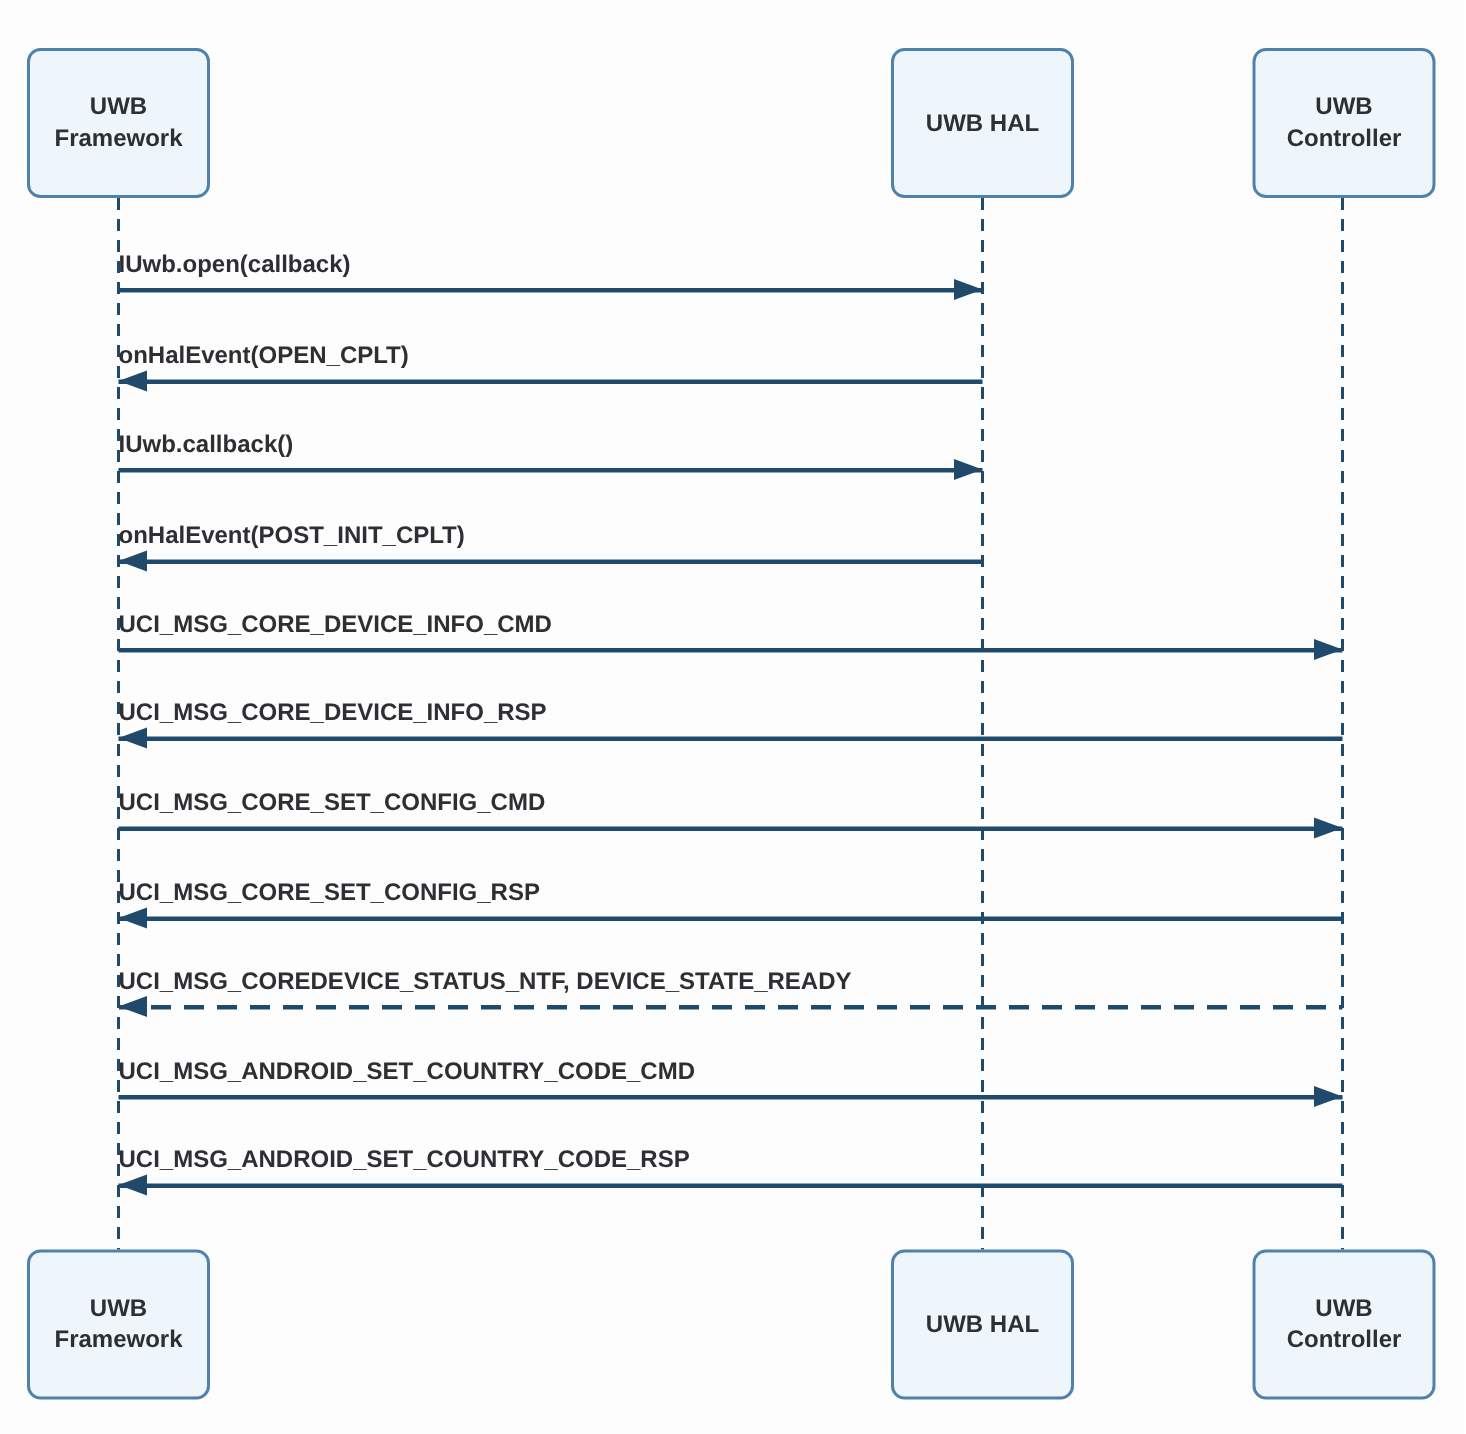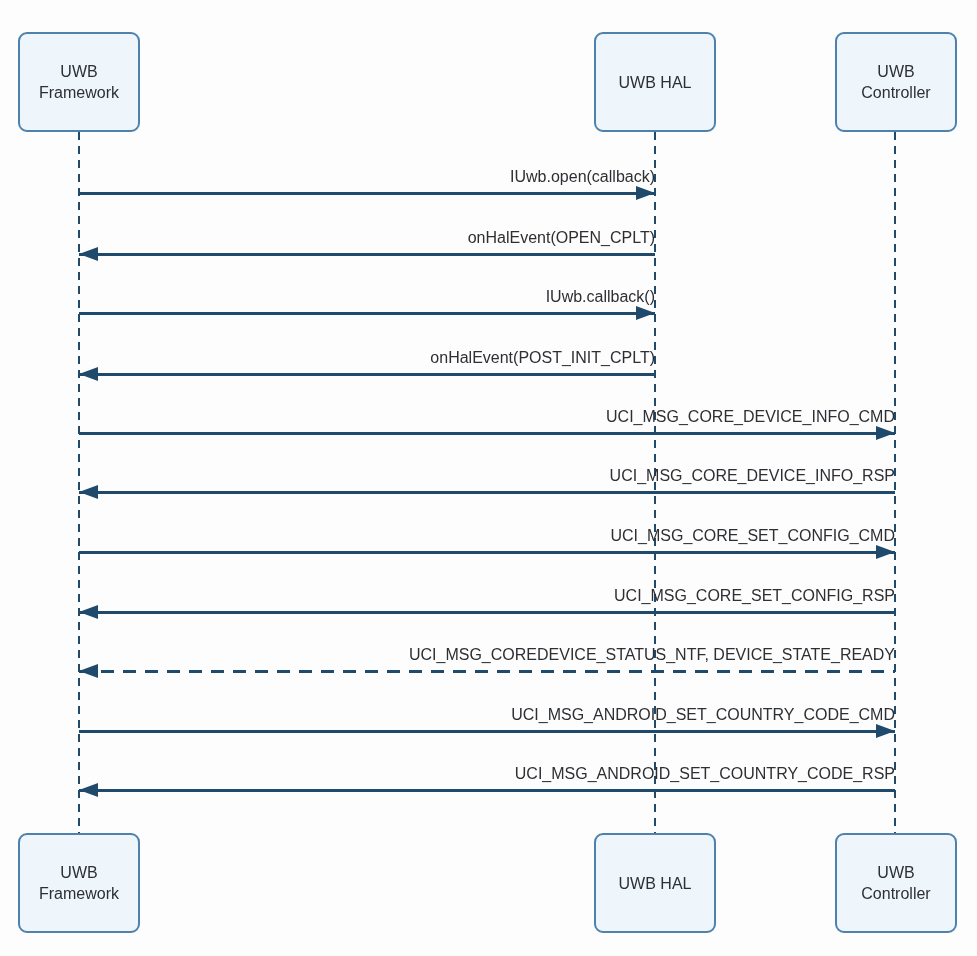--- a/index.html
+++ b/index.html
@@ -11,20 +11,21 @@
   }
   * { margin: 0; padding: 0; box-sizing: border-box; }
   html, body { background: #fff; }
   body { font-family: "Liberation Sans", sans-serif; }
   .canvas {
     position: relative;
     width: 977px;
     height: 956px;
     background: var(--bg);
     overflow: hidden;
+    font-weight: bold;
   }
   .actor-box {
     position: absolute;
     width: 122px;
     height: 100px;
     background: var(--box-fill);
     border: 2.5px solid var(--box-border);
     border-radius: 9px;
     display: flex;
     align-items: center;
@@ -55,21 +56,21 @@
     height: 3px;
     background: var(--line);
   }
   .msg.dashed .line {
     background: repeating-linear-gradient(90deg, var(--line) 0 13px, transparent 13px 22px);
   }
   .msg .label {
     position: absolute;
     left: 0; right: 0;
     bottom: 6px;
-    text-align: right;
+    text-align: left;
     font-size: 16px;
     color: var(--text);
     white-space: nowrap;
   }
   .arrowhead {
     position: absolute;
     width: 0; height: 0;
     top: -6px;
     border-top: 7.5px solid transparent;
     border-bottom: 7.5px solid transparent;

